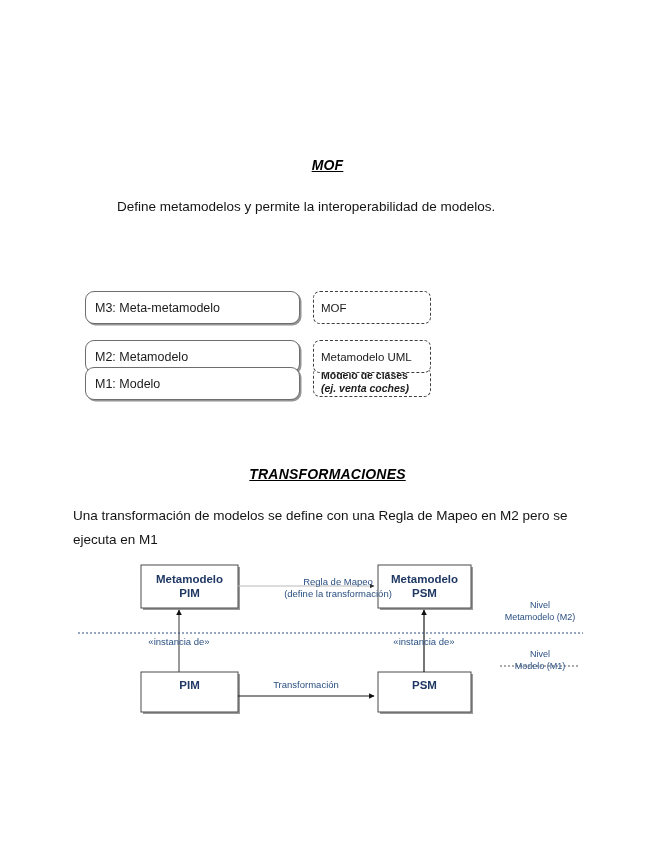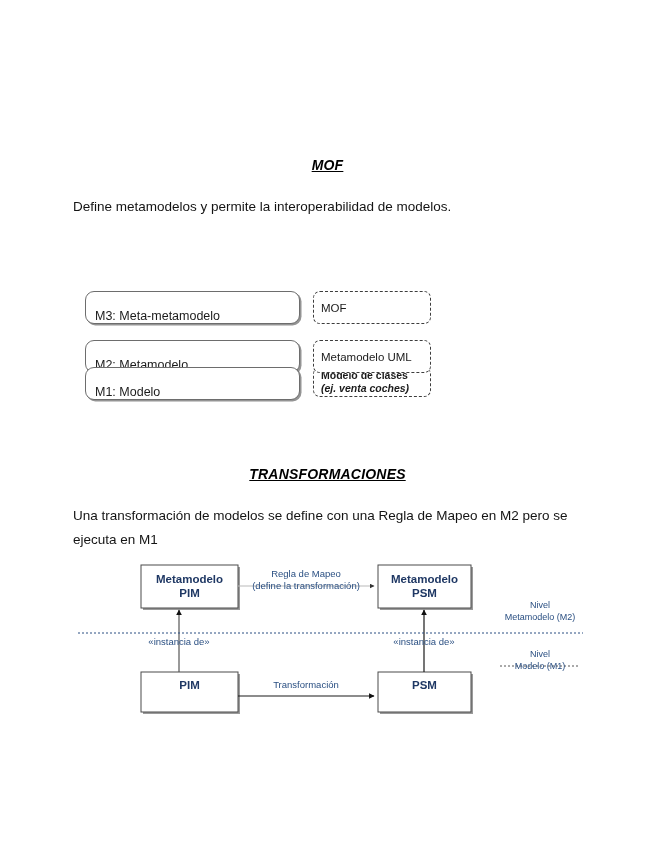--- a/index.html
+++ b/index.html
@@ -37,40 +37,40 @@
   #heading-transformaciones { top: 466px; font-style: italic; }
 
   .para {
     position: absolute;
     left: 73px;
     width: 512px;
     font-size: 13.5px;
     line-height: 24px;
     color: #141414;
   }
-  #para-define { top: 195px; }
+  #para-define { top: 195px; margin-left: 44px; }
   #para-niveles { top: 240px; }
   #para-transformacion { top: 504px; }
 
   
   #levels-diagram {
     position: absolute;
     left: 85px;
     top: 291px;
     width: 350px;
     height: 140px;
   }
   .level-box {
     position: absolute;
     box-sizing: border-box;
     border: 1px solid #6d6d6d;
     border-radius: 9px;
     background: #ffffff;
     display: flex;
-    align-items: flex-end;
+    align-items: center;
     padding-left: 9px;
     font-size: 12.5px;
     color: #1b1b1b;
     box-shadow: 1.5px 1.5px 0 rgba(60,60,60,0.55);
   }
   .level-box.left  { left: 0px;   width: 215px; height: 33px; }
   .level-box.right {
     left: 228px;
     width: 118px;
     border: 1px dashed #3d3d3d;
@@ -225,21 +225,21 @@
 
     <div class="tf-box-label" style="left:378px; top:24px; width:93px;">
       <div>Metamodelo</div>
       <div>PSM</div>
     </div>
 
     <div class="tf-box-label" style="left:141px; top:130px; width:97px;">PIM</div>
 
     <div class="tf-box-label" style="left:378px; top:130px; width:93px;">PSM</div>
 
-    <div class="edge-label" style="left:238px; top:20px; width:136px;">
+    <div class="edge-label" style="left:238px; top:28px; width:136px;padding-left:32px;">
       <div>Regla de Mapeo</div>
       <div class="italicish">(define la transformación)</div>
     </div>
 
     <div class="edge-label" style="left:238px; top:131px; width:136px;">Transformación</div>
 
     <div class="edge-label" style="left:129px; top:88px; width:100px;">«instancia de»</div>
 
     <div class="edge-label" style="left:374px; top:88px; width:100px;">«instancia de»</div>
 

